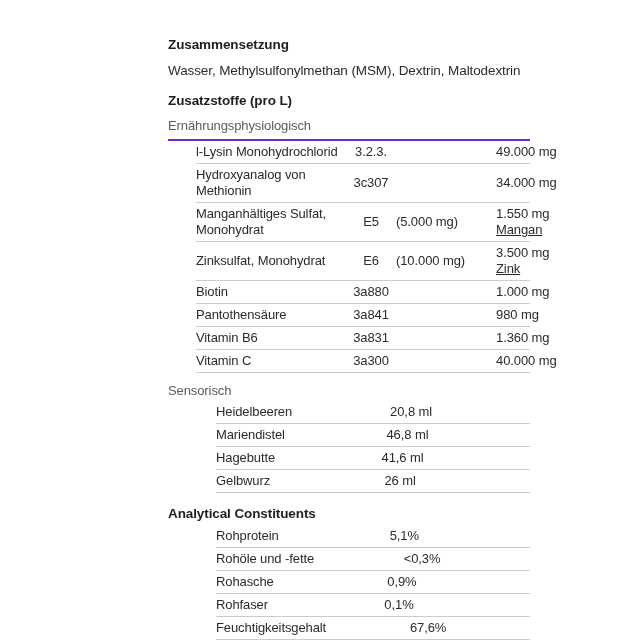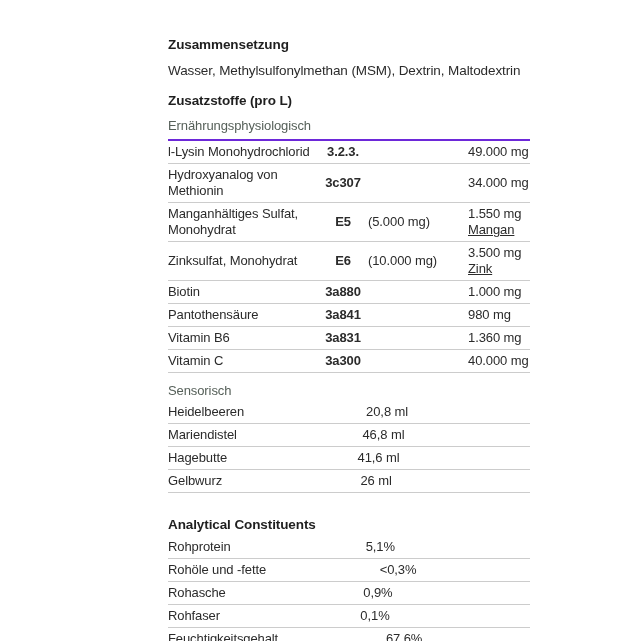--- a/index.html
+++ b/index.html
@@ -36,35 +36,36 @@
     line-height:15px;
   }
   .section-label.underlined{
     padding-bottom:6px;
     border-bottom:2px solid #6d28d9;
   }
   .section-label.spaced{
     margin:10px 0 3px 0;
   }
   .h-analytical{
-    margin:24px 0 3px 0;
+    margin:13px 0 3px 0;
   }
   .row{
     display:flex;
     align-items:center;
     border-bottom:1px solid #cccccc;
     padding:3px 0;
     line-height:16px;
+    margin-left:28px;
   }
   .cell-name{width:150px;flex:0 0 150px;}
-  .cell-code{width:50px;flex:0 0 50px;text-align:center;font-weight:bold;}
+  .cell-code{width:50px;flex:0 0 50px;text-align:center;}
   .cell-paren{width:100px;flex:0 0 100px;text-align:left;white-space:nowrap;}
   .cell-value{flex:1 1 auto;text-align:left;white-space:nowrap;}
   .cell-value .sub{white-space:nowrap;text-decoration:underline;}
-  .row2{display:flex;align-items:center;border-bottom:1px solid #cccccc;padding:3px 0;line-height:16px;}
+  .row2{display:flex;align-items:center;border-bottom:1px solid #cccccc;padding:3px 0;line-height:16px;margin-left:48px;}
   .row2 .cell-name{flex:1 1 auto;width:auto;}
 </style>
 </head>
 <body>
 
 <div class="content">
 
   <div class="h-bold">Zusammensetzung</div>
   <p class="composition-text">Wasser, Methylsulfonylmethan (MSM), Dextrin, Maltodextrin</p>
 

